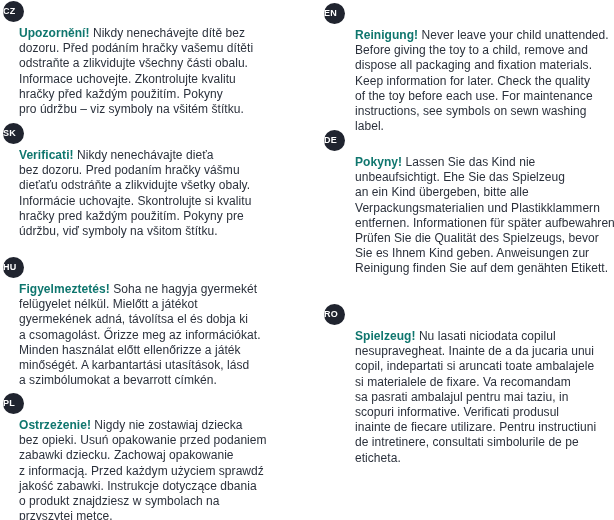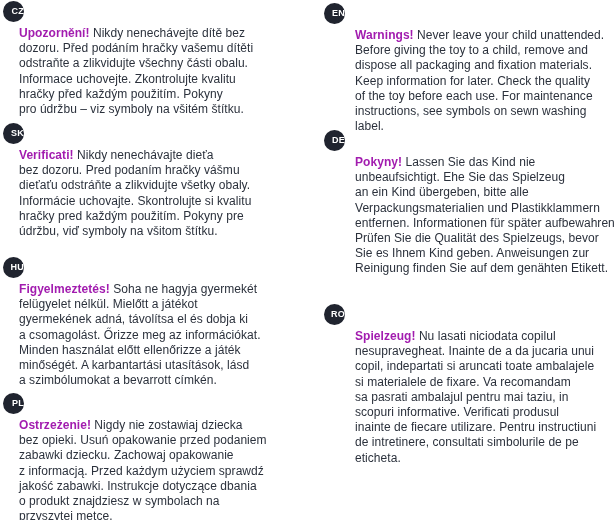--- a/index.html
+++ b/index.html
@@ -25,34 +25,34 @@
     width: 21px;
     height: 21px;
     border-radius: 50%;
     background: #20242f;
     color: #ffffff;
     font-size: 9px;
     font-weight: 700;
     letter-spacing: 0.3px;
     display: flex;
     align-items: center;
-    justify-content: flex-end;
+    justify-content: flex-start;
     line-height: 1;
   }
   .warning-text {
     margin: 4px 0 0 0;
     font-size: 12px;
     line-height: 15.2px;
     letter-spacing: 0.05px;
   }
   .col-left  .warning-text { padding-left: 16px; }
   .col-right .warning-text { padding-left: 31px; }
   .warning-text strong {
     font-weight: 700;
-    color: #a21caf;
+    color: #0f766e;
   }
   .warning-text .body {
     white-space: pre-line;
   }
 </style>
 </head>
 <body>
 
 <div class="page">
 
@@ -109,21 +109,21 @@
     </section>
 
   </div>
 
   <div class="col-right">
 
     <section class="lang-section" style="top:3px">
       <span class="badge">
         <span>EN</span>
       </span>
-      <p class="warning-text"><strong>Warnings!</strong><span class="body"> Never leave your child unattended.
+      <p class="warning-text"><strong>Reinigung!</strong><span class="body"> Never leave your child unattended.
 Before giving the toy to a child, remove and
 dispose all packaging and fixation materials.
 Keep information for later. Check the quality
 of the toy before each use. For maintenance
 instructions, see symbols on sewn washing
 label.</span></p>
     </section>
 
     <section class="lang-section" style="top:130px">
       <span class="badge">

